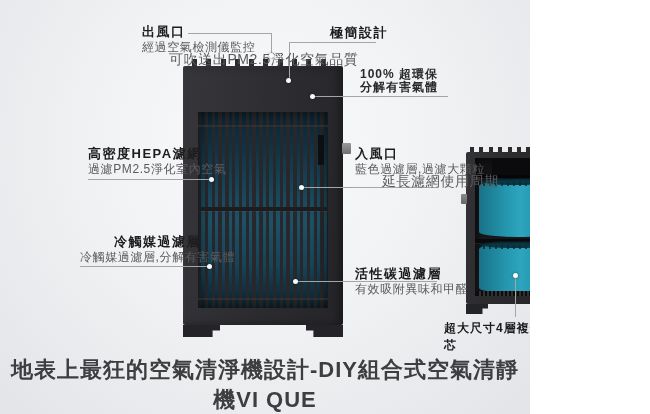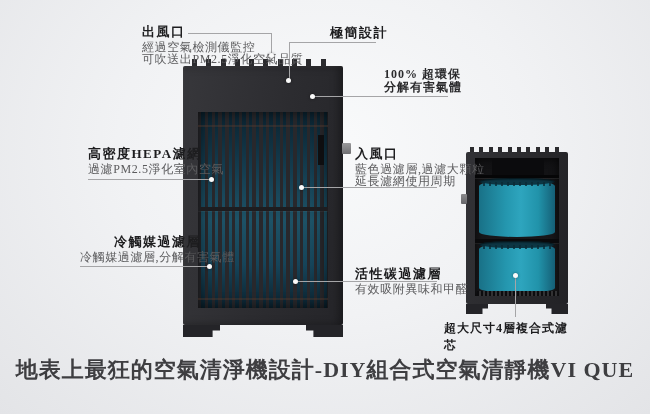--- a/index.html
+++ b/index.html
@@ -1,25 +1,25 @@
 <!DOCTYPE html>
 <html><head>
 <meta charset="utf-8">
 <style>
   html,body{margin:0;padding:0;}
   #stage{
-    position:relative;width:650px;height:414px;overflow:hidden;
-    font-family:Liberation Serif, serif;
+    position:relative;width:530px;height:414px;overflow:hidden;
+    font-family:Liberation Sans, sans-serif;
     background:radial-gradient(ellipse at 50% 35%, #f9fafb 0%, #f1f2f4 45%, #e3e4e7 100%);
   }
   
   .co{position:absolute;z-index:4;}
   .co-h{font-size:13px;font-weight:bold;color:#1d1d1f;letter-spacing:1.5px;line-height:15px;}
   .co-s{font-size:12px;color:#5b5b5d;letter-spacing:.6px;line-height:11.5px;margin-top:3px;}
-  .co-s2{font-size:12px;color:#5b5b5d;letter-spacing:.6px;line-height:11.5px;}
+  .co-s2{font-size:14px;color:#5b5b5d;letter-spacing:.6px;line-height:11.5px;margin-left:27px;}
   .eco-t{font-size:12px;font-weight:bold;color:#2a2a2c;letter-spacing:1px;line-height:13px;}
   
   .ln{position:absolute;background:#a5a5a7;z-index:3;}
   .dot{position:absolute;width:5px;height:5px;border-radius:50%;background:#fafafa;
        box-shadow:0 0 3px rgba(0,0,0,.45);z-index:5;}
   
   .m-teeth{position:absolute;left:192px;top:59px;width:143px;height:7px;z-index:1;
     background:repeating-linear-gradient(90deg,#2b2b2e 0 5px,transparent 5px 14.3px);}
   .m-body{position:absolute;left:183px;top:66px;width:160px;height:259px;z-index:1;
     background:linear-gradient(100deg,#37373b 0%,#2c2c30 55%,#252529 100%);
@@ -130,21 +130,21 @@
   <div class="ln" style="left:271px;top:33px;width:1px;height:22px;"></div>
   <div class="dot" style="left:269px;top:53px;"></div>
 
   <div class="co" style="left:330px;top:25px;">
     <div class="co-h">極簡設計</div>
   </div>
   <div class="ln" style="left:289px;top:42px;width:87px;height:1px;"></div>
   <div class="ln" style="left:289px;top:42px;width:1px;height:38px;"></div>
   <div class="dot" style="left:286px;top:78px;"></div>
 
-  <div class="co" style="left:384px;top:68px;">
+  <div class="co" style="left:360px;top:68px;">
     <div class="eco-t">100% 超環保</div>
     <div class="eco-t">分解有害氣體</div>
   </div>
   <div class="ln" style="left:313px;top:96px;width:135px;height:1px;"></div>
   <div class="dot" style="left:310px;top:94px;"></div>
 
   <div class="co" style="left:88px;top:146px;">
     <div class="co-h">高密度HEPA濾網</div>
     <div class="co-s">過濾PM2.5淨化室內空氣</div>
   </div>

